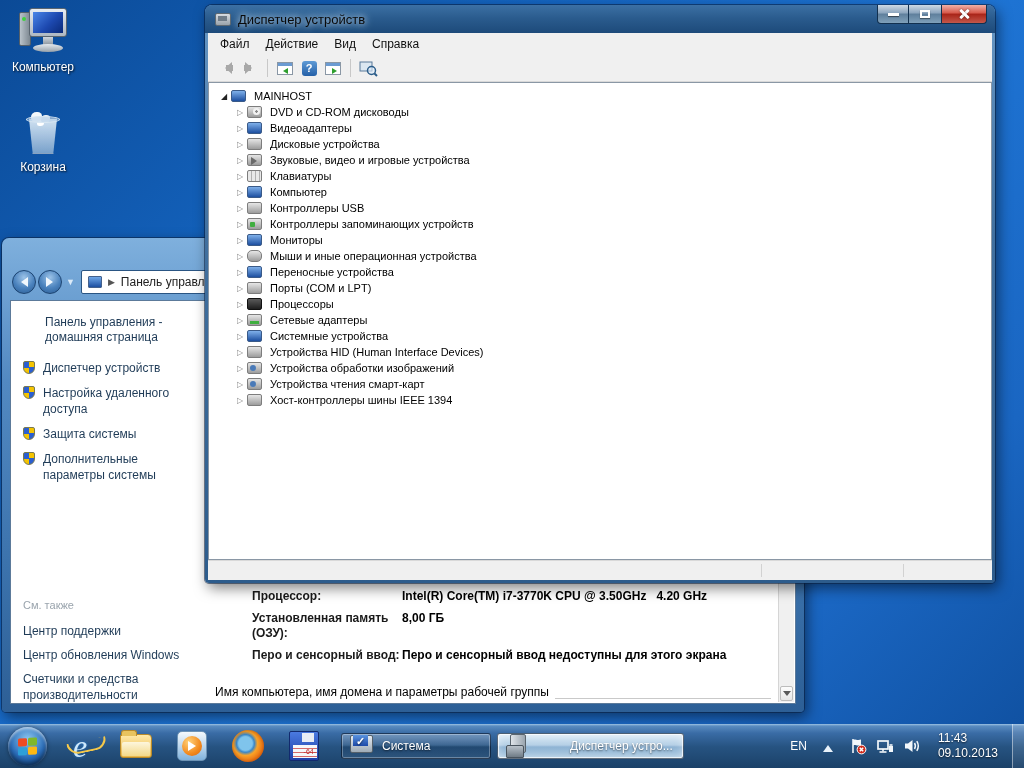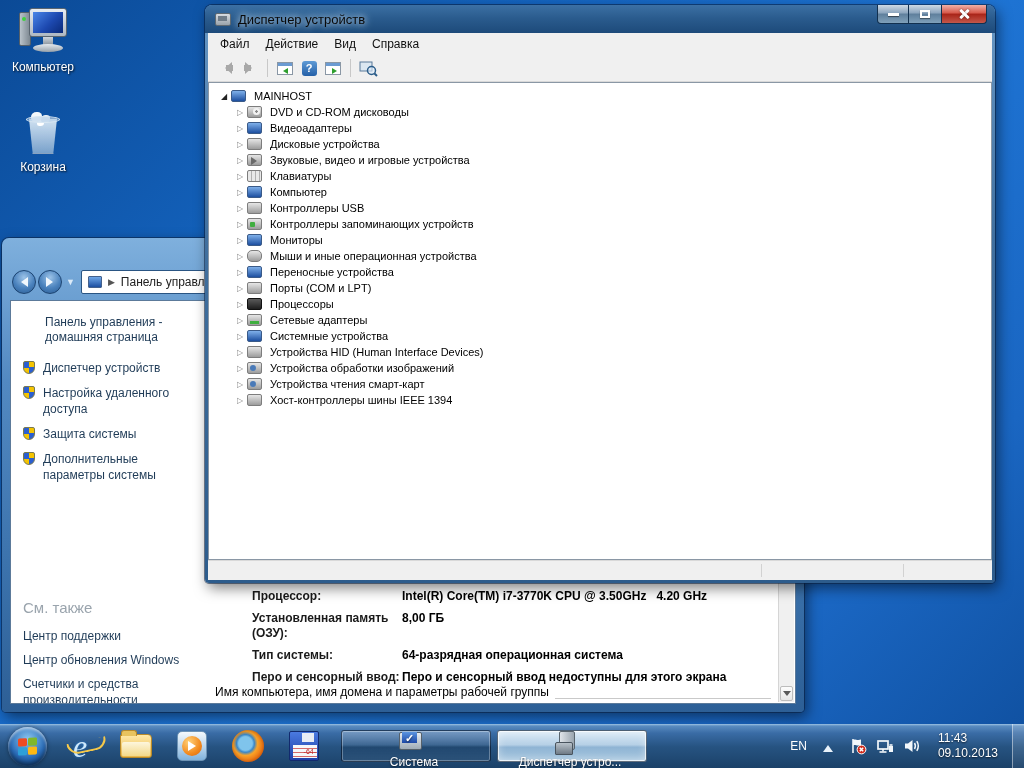--- a/index.html
+++ b/index.html
@@ -42,21 +42,21 @@
   .addr-ic { width:14px; height:12px; background:linear-gradient(#6fa7e8,#1d4fa0); border:1px solid #44618c; border-radius:1px; margin-right:6px; flex:none; }
   .addr-sep { color:#555; font-size:9px; margin-right:6px; }
   .addrbar .txt { font-size:12px; color:#222; }
   #sys-content { position:relative; width:100%; height:100%; background:#fff; border:1px solid #5c7causd; border:1px solid #5c7a9a; overflow:hidden; }
   #sys-sidebar { position:absolute; left:0; top:0; bottom:0; width:196px; background:#fff; padding:14px 6px 0 12px; }
   .side-home { color:#1f3b57; font-size:12px; line-height:15px; margin:0 0 15px 22px; }
   .side-task { display:flex; align-items:flex-start; margin-bottom:9px; color:#1f3b57; font-size:12px; line-height:16px; cursor:pointer; }
   .shield { flex:none; width:12px; height:13px; margin:1px 8px 0 0; border:1px solid #7a7a50; border-radius:2px 2px 6px 6px;
     background:conic-gradient(#f5c400 0 25%, #2b5fd0 25% 50%, #f5c400 50% 75%, #2b5fd0 75%); }
   #see-also { position:absolute; left:12px; top:298px; right:8px; }
-  .see-hdr { color:#9aa4ad; font-size:15px; margin-bottom:12px; }
+  .see-hdr { color:#9aa4ad; font-size:11px; margin-bottom:12px; }
   .see-link { color:#1f3b57; font-size:12px; line-height:16px; margin-bottom:8px; cursor:pointer; }
   #sys-main { position:absolute; left:196px; top:0; right:18px; bottom:0; background:#fff; }
   #spec-block { position:absolute; left:45px; right:10px; top:288px; }
   .spec-row { display:flex; margin-bottom:7px; font-size:12px; color:#000;font-weight:bold; }
   .spec-row .lbl { width:150px; flex:none; color:#1a1a1a; line-height:15px; }
   .spec-row .val { flex:1; line-height:15px; }
   #sys-group { position:absolute; left:8px; right:6px; bottom:4px; display:flex; align-items:flex-end; font-size:12px; color:#000; }
   #sys-group .rule { flex:1; height:1px; background:#c9c9c9; margin-left:6px; }
   #sys-scroll { position:absolute; right:1px; top:0; bottom:1px; width:16px; background:#f0f0f0; border-left:1px solid #d5d5d5; }
   #sys-scroll .sbtn { position:absolute; left:1px; right:1px; bottom:1px; height:15px; background:linear-gradient(#fdfdfd,#e6e6e6); border:1px solid #bdbdbd; border-radius:2px; display:flex; align-items:center; justify-content:center; }
@@ -148,26 +148,26 @@
   .folder::before { content:""; position:absolute; left:0; top:-5px; width:14px; height:5px; background:#e8c35e; border:1px solid #b88a2a; border-bottom:none; border-radius:3px 3px 0 0; }
   .folder::after { content:""; position:absolute; left:1px; bottom:1px; width:28px; height:14px; background:linear-gradient(#fdf6dd,#f3d98a); border-radius:2px 2px 1px 1px; }
   .wmp { position:relative; width:30px; height:30px; border-radius:5px; background:linear-gradient(#f4f9fd,#b8d4ec 55%,#7fb2dd); border:1px solid #6d93b5; display:flex; align-items:center; justify-content:center; }
   .wmp i { width:20px; height:20px; border-radius:50%; background:radial-gradient(circle at 35% 30%,#ffd27a,#f28a1e 60%,#d9640a); display:flex; align-items:center; justify-content:center; }
   .wmp i::after { content:""; width:0; height:0; border:5px solid transparent; border-left:8px solid #fff; margin-left:4px; }
   .firefox { width:32px; height:32px; border-radius:50%; background:radial-gradient(circle at 42% 42%,#7fc4ec 0 26%,#3a87c8 34%,#f9a328 46%,#f07514 70%,#d9540a 100%); box-shadow:inset 0 0 4px rgba(120,40,0,.5); }
   .floppy { position:relative; width:30px; height:30px; background:linear-gradient(#4a7ae0,#1d3fa8); border:1px solid #122a6e; border-radius:2px; }
   .floppy .shutter { position:absolute; right:4px; top:1px; width:12px; height:9px; background:#e8edf5; }
   .floppy .label { position:absolute; left:3px; bottom:2px; width:24px; height:13px; background:#f5f7fa; font-size:7px; color:#c02020; text-align:right; line-height:13px; padding-right:1px; background-image:repeating-linear-gradient(180deg,transparent 0 3px,#d46a6a 3px 4px); }
 
-  .task-btn { height:32px; min-width:150px; margin-right:6px; border:1px solid rgba(0,10,25,.55); border-radius:3px;
+  .task-btn { height:26px; min-width:150px; margin-right:6px; border:1px solid rgba(0,10,25,.55); border-radius:3px;
     display:flex; align-items:center; padding:0 10px 0 6px; color:#fff; font-size:12px; text-shadow:0 1px 2px rgba(0,0,0,.6);
     background:linear-gradient(rgba(255,255,255,.30),rgba(255,255,255,.10) 46%,rgba(0,0,0,.12) 54%,rgba(255,255,255,.06));
-    box-shadow:inset 0 0 0 1px rgba(255,255,255,.3);flex-direction:column; }
+    box-shadow:inset 0 0 0 1px rgba(255,255,255,.3); }
   .task-btn[data-active="true"] { background:linear-gradient(#dcebf7,#b6d0e6 46%,#8fb4d4 54%,#a9c8e0); color:#fff;
-    box-shadow:inset 0 0 0 1px rgba(255,255,255,.7), inset 0 0 8px rgba(255,255,255,.5); }
+    box-shadow:inset 0 0 0 1px rgba(255,255,255,.7), inset 0 0 8px rgba(255,255,255,.5);gap:32px; }
   .task-btn .tb-ic { width:26px; height:24px; margin-right:8px; position:relative; flex:none; }
   .tb-ic[data-icon="system"]::before { content:""; position:absolute; left:2px; top:1px; width:21px; height:16px; background:linear-gradient(#e6ecf2,#9fabb6); border:1px solid #55606a; border-radius:2px; }
   .tb-ic[data-icon="system"]::after { content:"✓"; position:absolute; left:5px; top:1px; width:15px; height:11px; background:linear-gradient(#5a94e0,#1d49a8); color:#fff; font-size:11px; font-weight:bold; text-align:center; line-height:12px; }
   .tb-ic[data-icon="device-manager"]::before { content:""; position:absolute; left:6px; top:0; width:14px; height:17px; background:linear-gradient(90deg,#dfe4e9,#9aa5af); border:1px solid #5a656e; border-radius:2px; }
   .tb-ic[data-icon="device-manager"]::after { content:""; position:absolute; left:2px; top:11px; width:16px; height:11px; background:linear-gradient(#b9c2ca,#6f7b86); border:1px solid #49545e; border-radius:2px 2px 1px 1px; }
 
   #tray { margin-left:auto; display:flex; align-items:center; color:#fff; }
   #tray .lang { font-size:12px; margin-right:16px; }
   .tray-up { width:0; height:0; border:5px solid transparent; border-bottom:7px solid #e9f2fa; margin-right:16px; }
   .tray-ic { width:18px; height:18px; margin-right:9px; position:relative; flex:none; }
@@ -248,24 +248,20 @@
     <div id="sys-main">
       <div id="spec-block">
 
       <div class="spec-row">
             <span class="lbl">Процессор:</span>
             <span class="val">Intel(R) Core(TM) i7-3770K CPU @ 3.50GHz&nbsp;&nbsp; 4.20 GHz</span>
           </div>
           <div class="spec-row">
             <span class="lbl">Установленная память (ОЗУ):</span>
             <span class="val">8,00 ГБ</span>
-          </div>
-          <div class="spec-row">
-            <span class="lbl">Тип системы:</span>
-            <span class="val">64-разрядная операционная система</span>
           </div>
           <div class="spec-row">
             <span class="lbl">Перо и сенсорный ввод:</span>
             <span class="val">Перо и сенсорный ввод недоступны для этого экрана</span>
           </div>
         </div>
       <div id="sys-group">
         <span>Имя компьютера, имя домена и параметры рабочей группы</span>
           <span class="rule"></span>
       </div>

